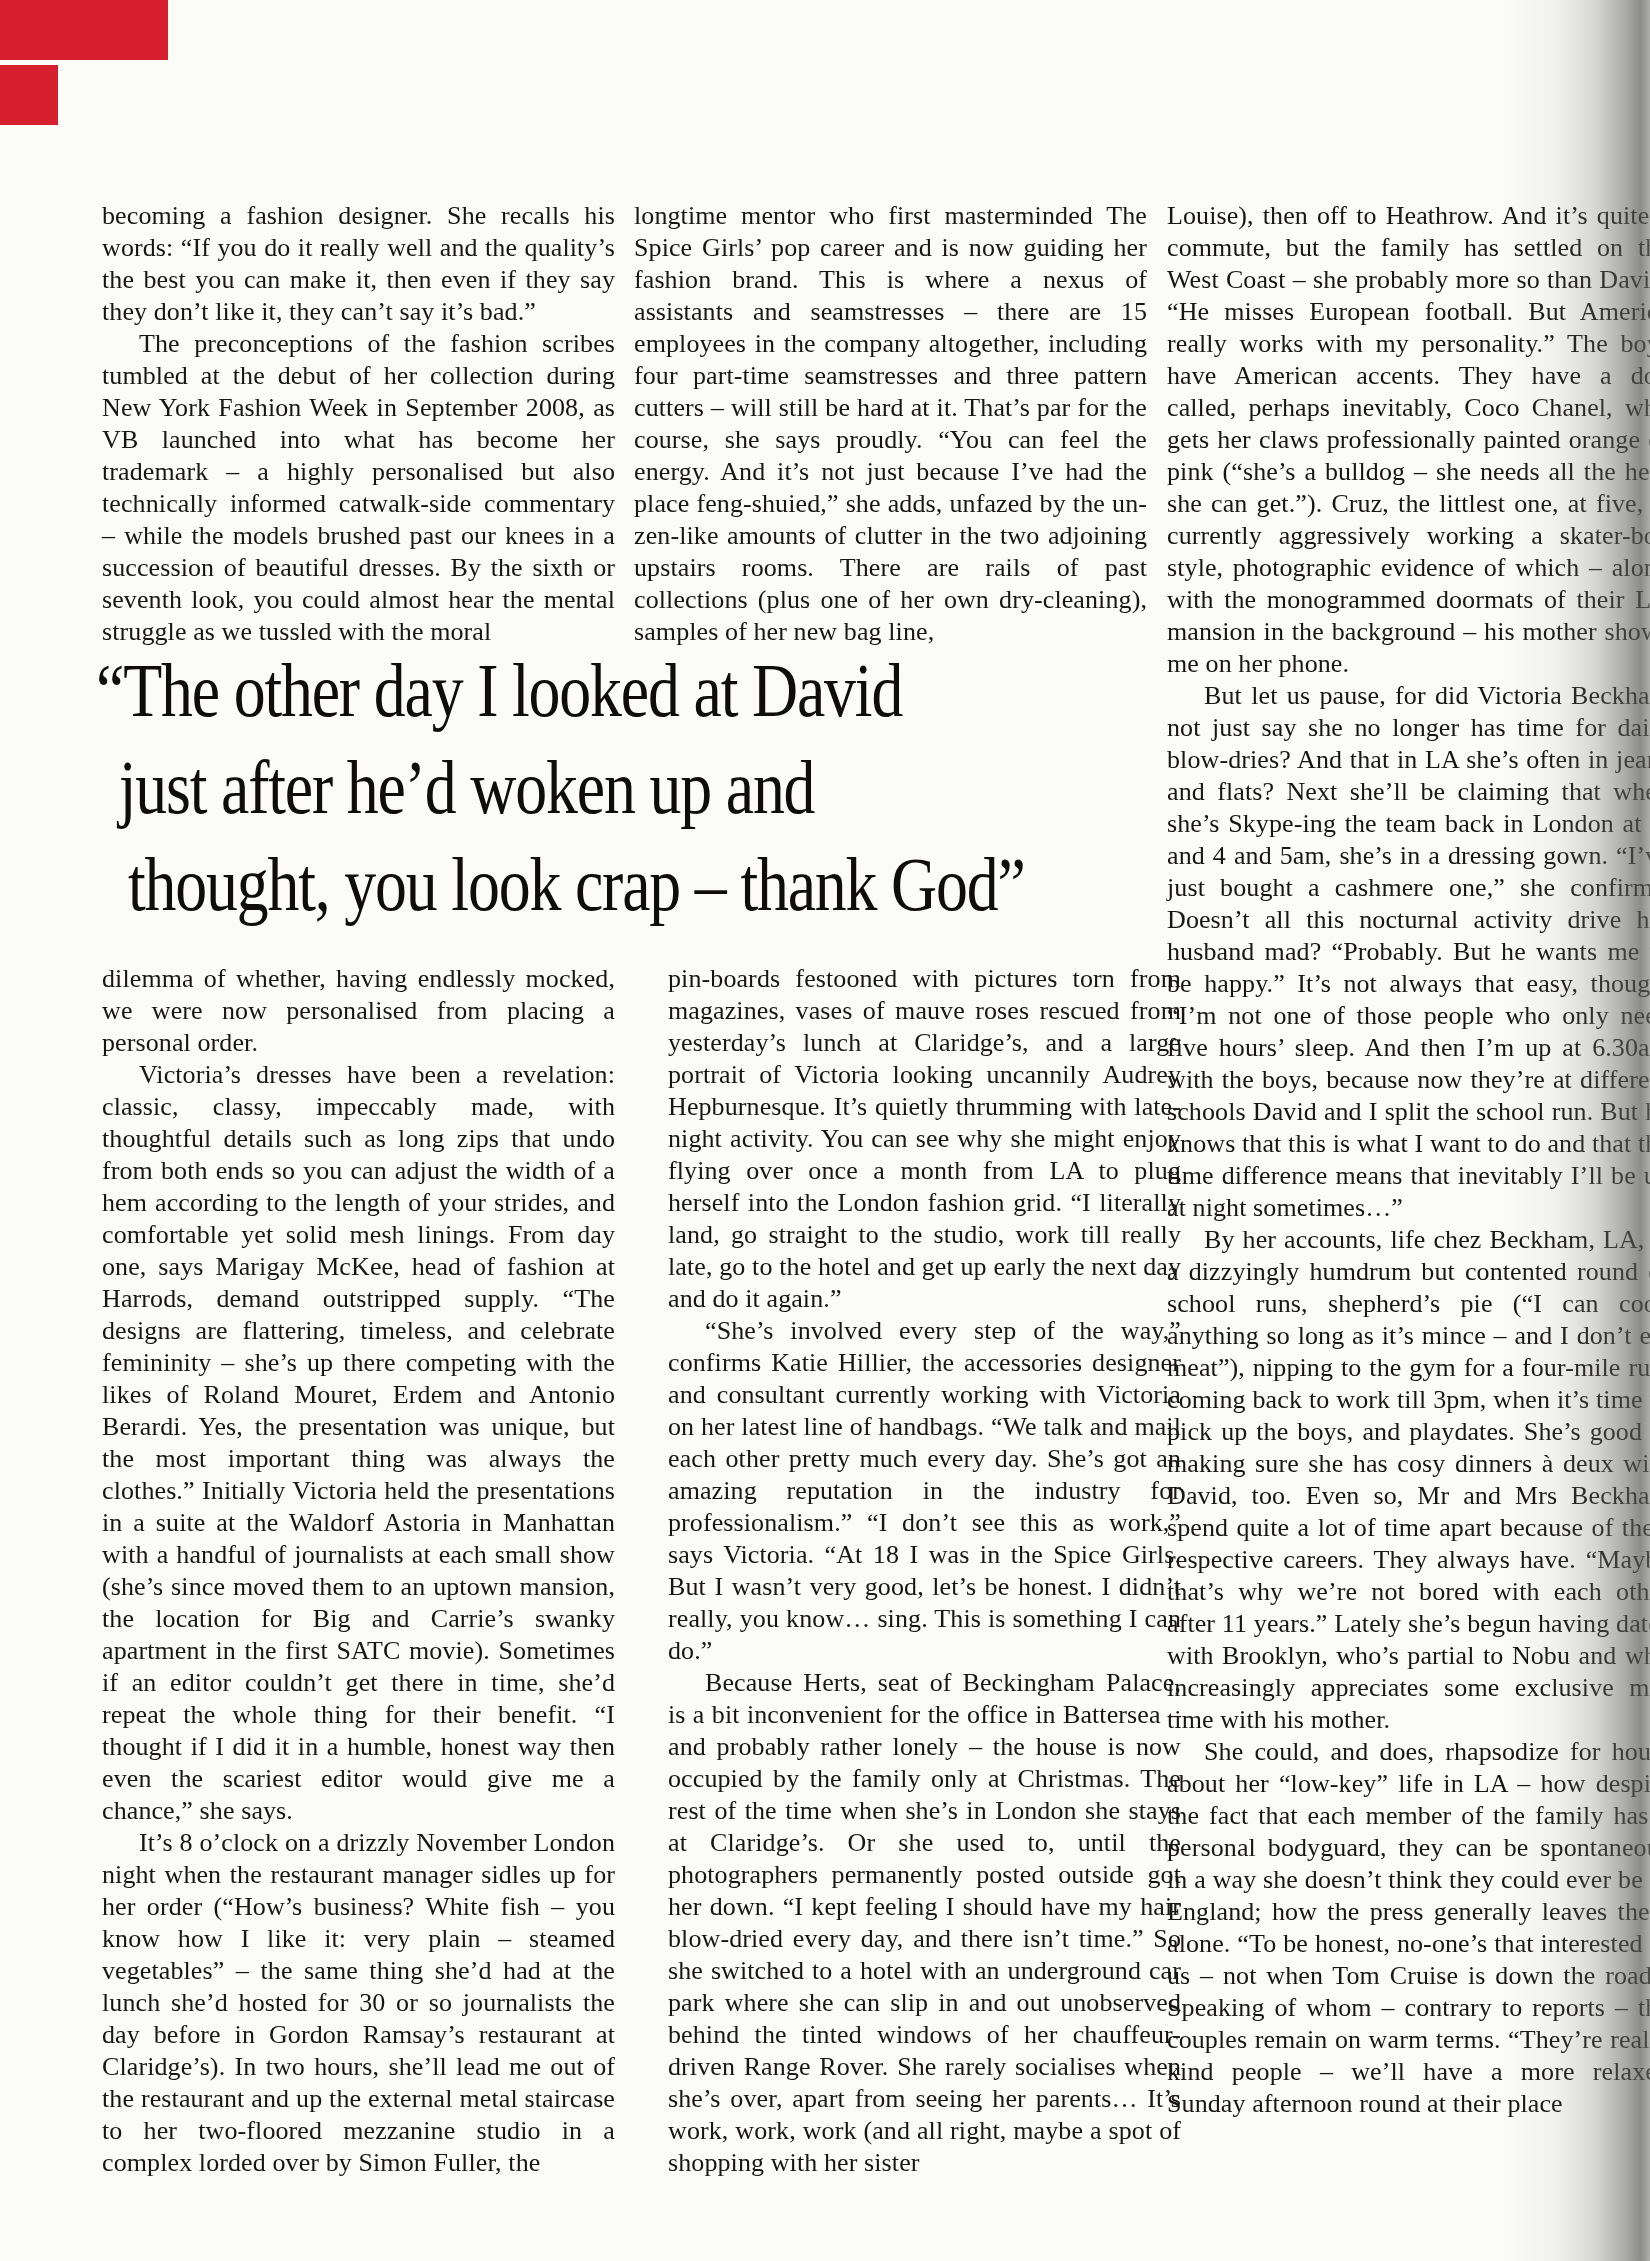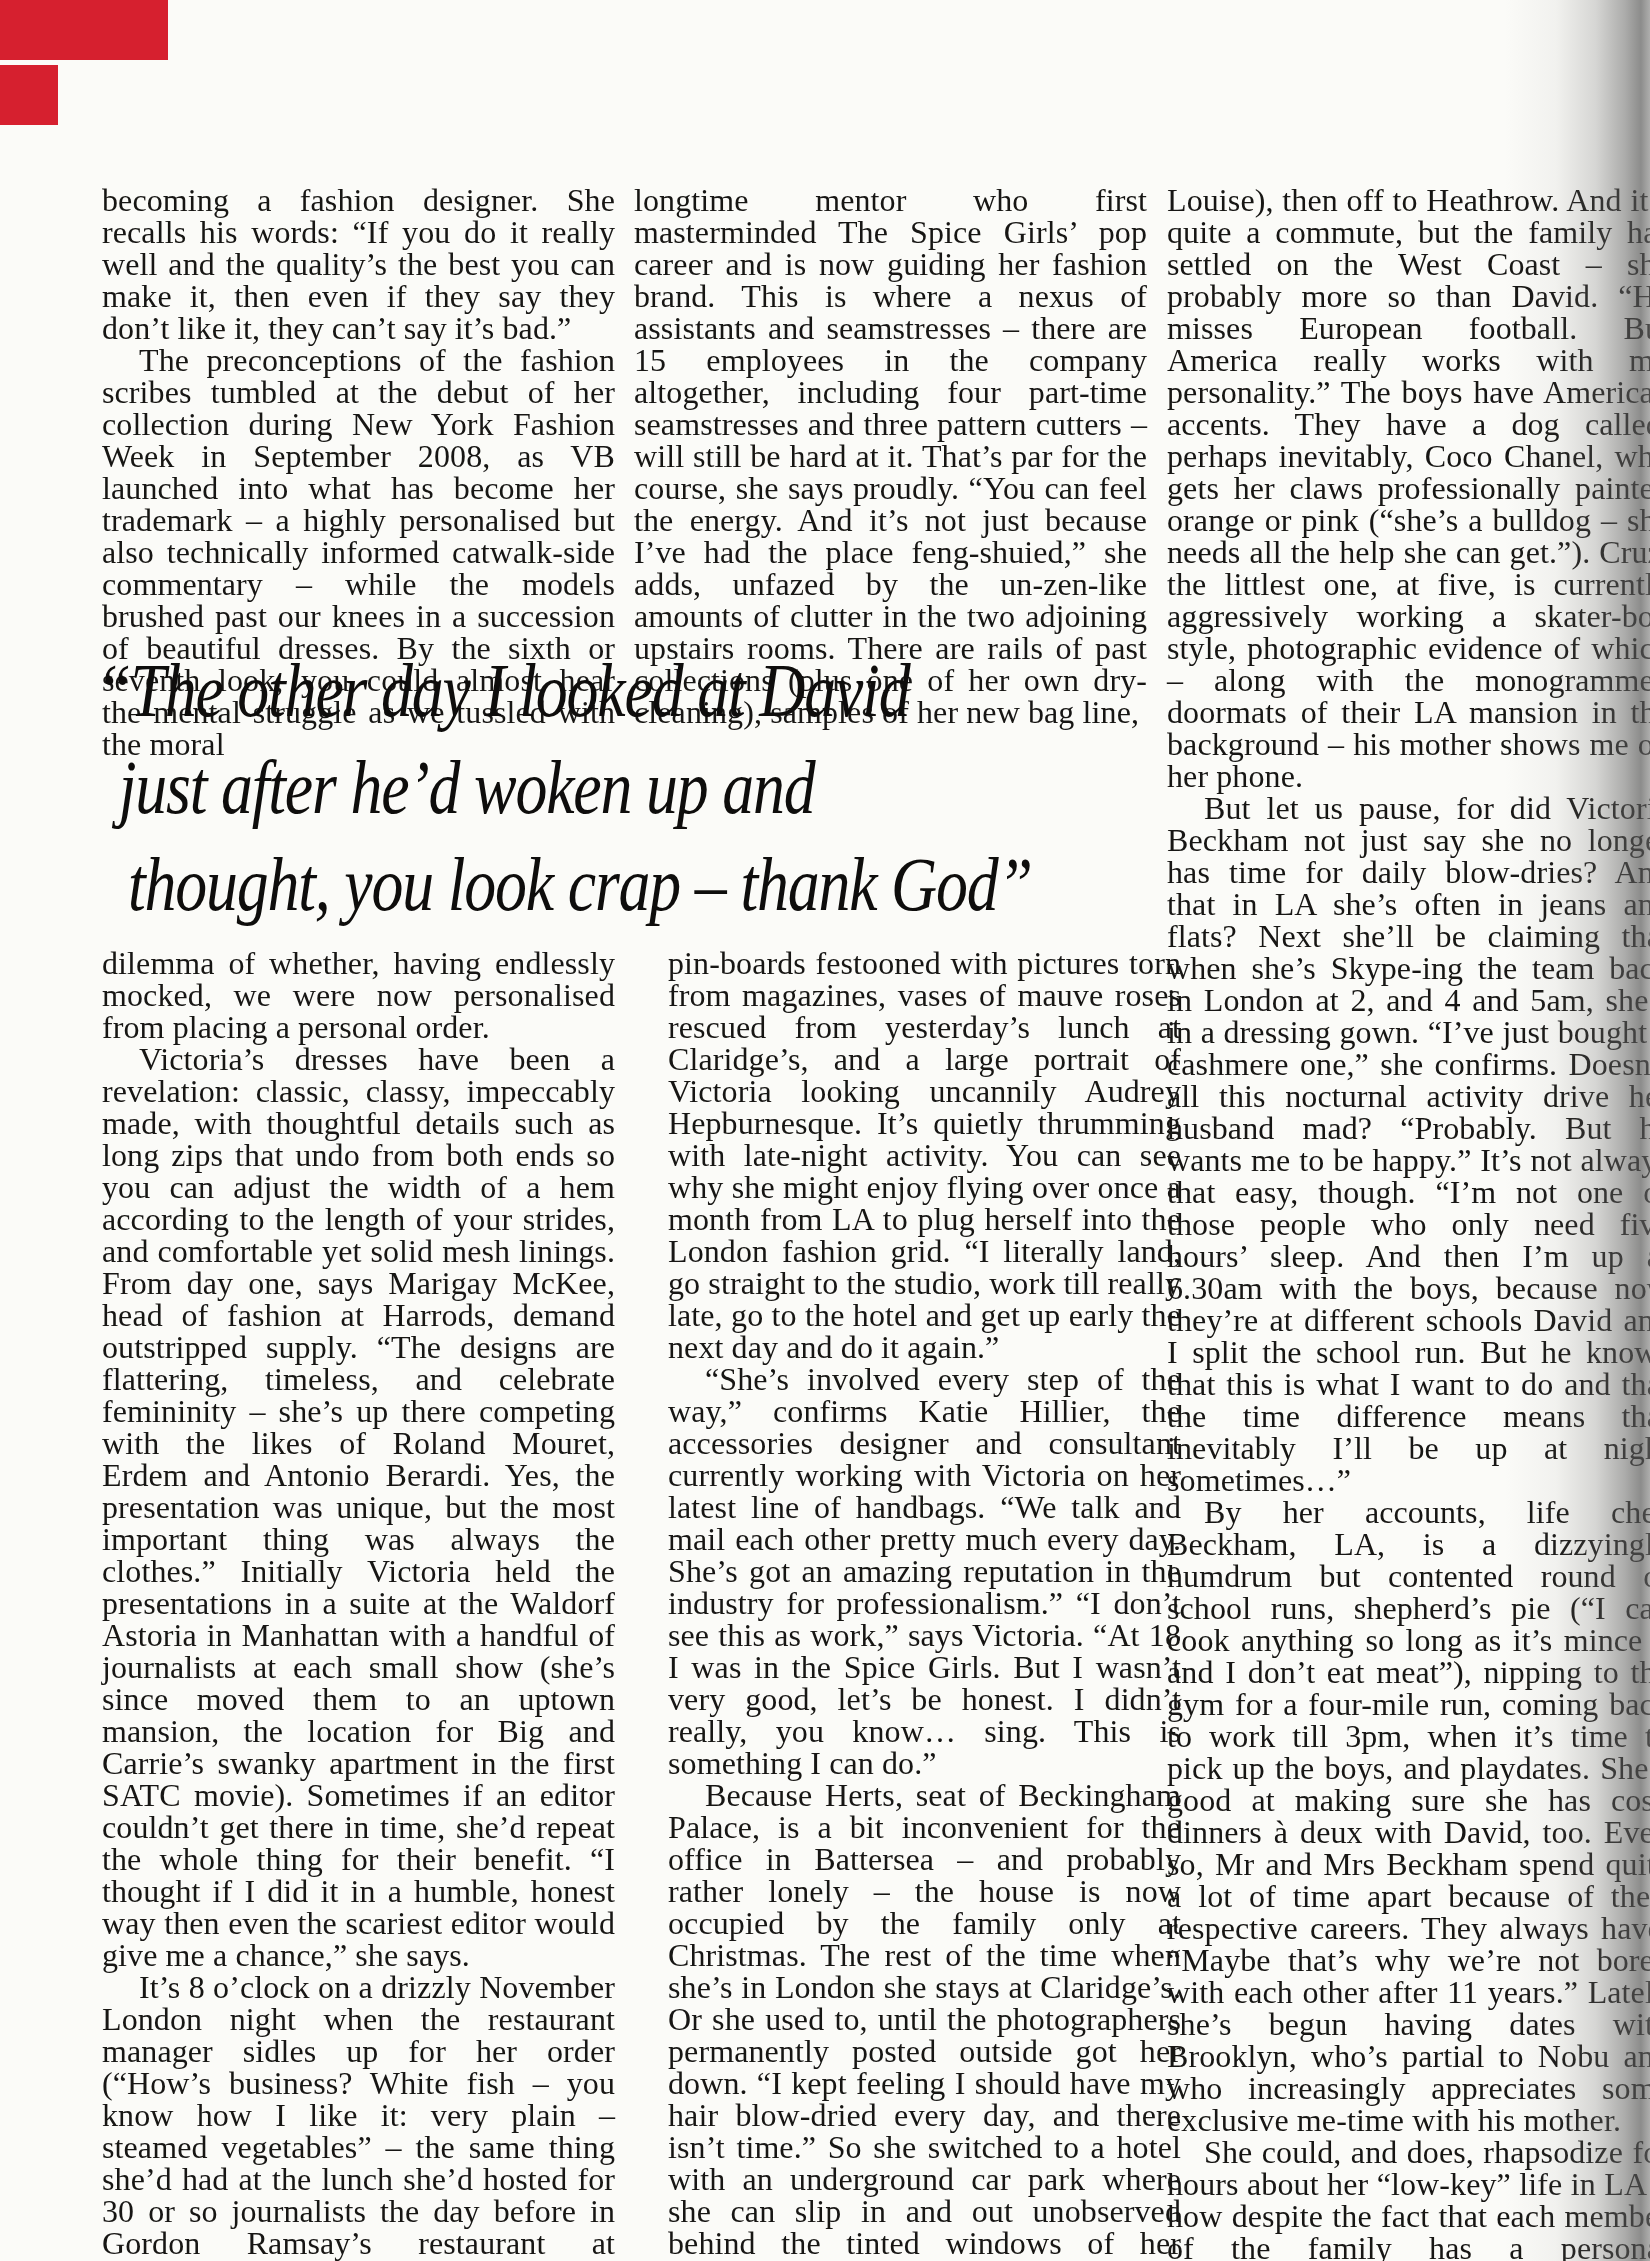--- a/index.html
+++ b/index.html
@@ -5,34 +5,34 @@
   html,body{margin:0;padding:0;}
   body{
     width:1651px;height:2261px;position:relative;overflow:hidden;
     background:#fbfbf8;
     font-family:"Liberation Serif",serif;
     color:#171614;
   }
   .col{
     position:absolute;
     text-align:justify;
-    font-size:32px;
+    font-size:26px;
     line-height:32px;
     letter-spacing:0.1px;
+    margin-top:16px;
   }
   .col p{margin:0;padding:0;}
   .col p.ind{text-indent:37px;}
   #col1top{left:102px;top:184px;width:513px;}
   #col2top{left:634px;top:184px;width:513px;}
   #col1bot{left:102px;top:947px;width:513px;}
   #col2bot{left:668px;top:947px;width:513px;}
   #col3{left:1167px;top:184px;width:503px;}
   .pullquote{
     position:absolute;left:96px;top:642px;width:1125px;height:305px;
-    font-style:italic;
     font-size:76px;
     line-height:97px;
     color:#0e0d0c;
     letter-spacing:-1.4px;
   }
   .pq-line{
     transform:scaleX(.84);
     transform-origin:0 50%;
     white-space:nowrap;
   }

